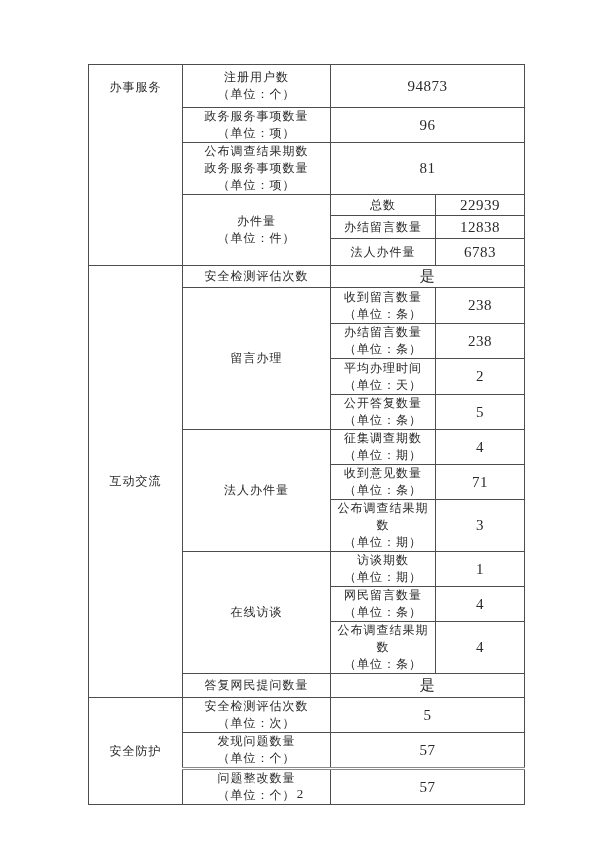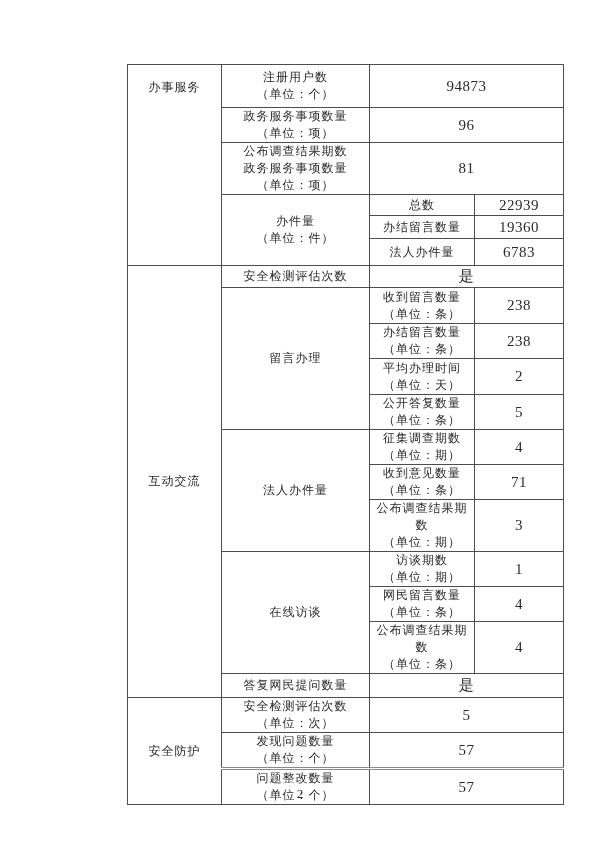--- a/index.html
+++ b/index.html
@@ -9,21 +9,20 @@
     height: 848px;
     background: #ffffff;
     font-family: "Liberation Serif", "DejaVu Serif", serif;
     color: #2a2a2a;
     overflow: hidden;
   }
   .tbl-wrap {
     position: absolute;
     left: 88px;
     top: 64px;
-    margin-left: 39px;
   }
   table {
     border-collapse: collapse;
     table-layout: fixed;
   }
   td {
     border: 1px solid #4d4d4d;
     text-align: center;
     vertical-align: middle;
     font-size: 12px;
@@ -87,21 +86,21 @@
         <tr style="height:21px">
           <td rowspan="3">
             <span class="ln">办件量</span>
             <span class="ln">（单位：件）</span>
           </td>
           <td>总数</td>
           <td class="val">22939</td>
         </tr>
         <tr style="height:23px">
           <td>办结留言数量</td>
-          <td class="val">19360</td>
+          <td class="val">12838</td>
         </tr>
         <tr style="height:27px">
           <td>法人办件量</td>
           <td class="val">6783</td>
         </tr>
 
         <tr style="height:22px">
           <td rowspan="12">
             <span>互动交流</span>
           </td>

